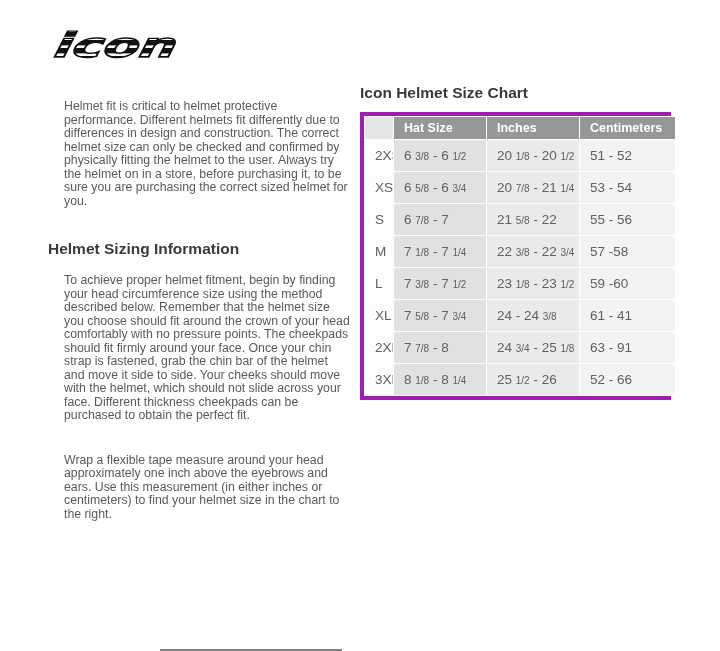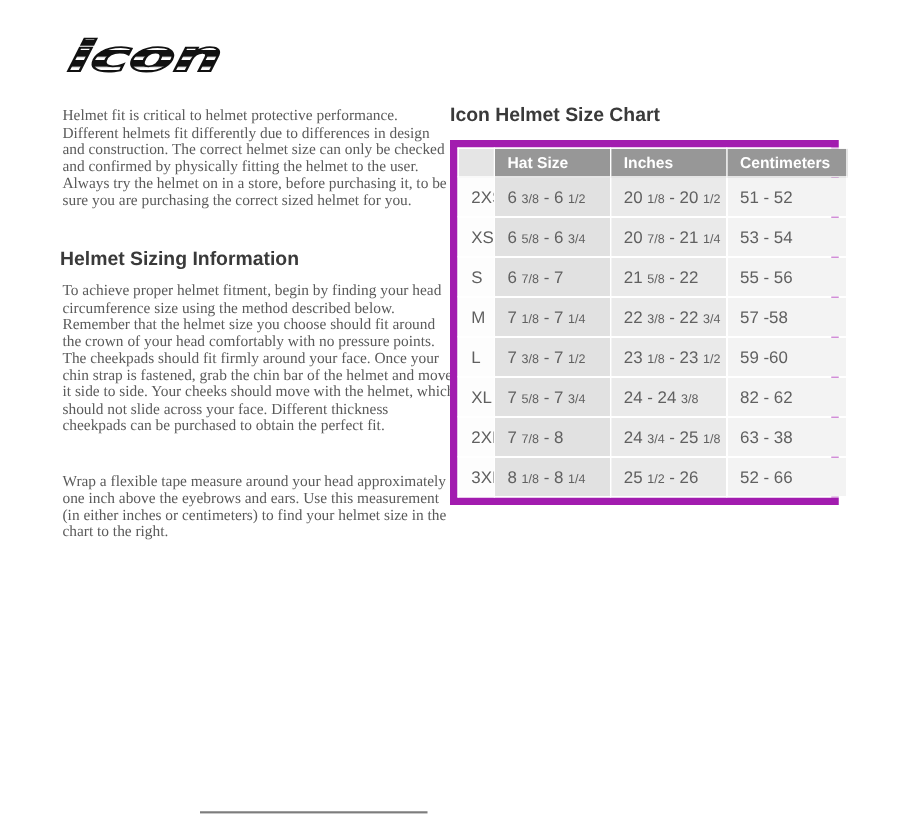--- a/index.html
+++ b/index.html
@@ -21,35 +21,34 @@
     font-size: 15.5px;
     line-height: 19px;
     font-weight: 700;
     color: var(--heading-text, #3a3a3a);
     margin: 0 0 9px 0;
   }
   .section p {
     font-size: 12.3px;
     line-height: 13.5px;
     color: var(--body-text, #5a5a5a);
-    margin: 2px;
-    font-family: Liberation Serif, serif;
+    margin: 16px;
   }
   .section + .section { margin-top: 31px; }
 
   
   .right-col { position: absolute; left: 360px; top: 84px; width: 311px; }
   .right-col h2 {
     font-size: 15.5px;
     line-height: 18px;
     font-weight: 700;
     color: var(--heading-text, #3a3a3a);
     margin: 0 0 10px 0;
   }
-  .chart-wrap { border: 6px solid #a21caf; }
+  .chart-wrap { border: 4px solid #a21caf; }
   table.size-chart { border-collapse: collapse; width: 100%; table-layout: fixed; }
   table.size-chart th {
     height: 22px;
     background: var(--header-bg, #979797);
     color: var(--header-text, #ffffff);
     font-size: 12.5px;
     font-weight: 700;
     text-align: left;
     padding: 0 0 0 10px;
     border: 1px solid #fff;
@@ -160,27 +159,27 @@
             <tr>
               <td class="col-label">L</td>
               <td class="col-hat">7 <span class="frac">3/8</span> - 7 <span class="frac">1/2</span></td>
               <td class="col-inch">23 <span class="frac">1/8</span> - 23 <span class="frac">1/2</span></td>
               <td class="col-cm">59 -60</td>
             </tr>
             <tr>
               <td class="col-label">XL</td>
               <td class="col-hat">7 <span class="frac">5/8</span> - 7 <span class="frac">3/4</span></td>
               <td class="col-inch">24 - 24 <span class="frac">3/8</span></td>
-              <td class="col-cm">82 - 62</td>
+              <td class="col-cm">61 - 41</td>
             </tr>
             <tr>
               <td class="col-label">2XL</td>
               <td class="col-hat">7 <span class="frac">7/8</span> - 8</td>
               <td class="col-inch">24 <span class="frac">3/4</span> - 25 <span class="frac">1/8</span></td>
-              <td class="col-cm">63 - 38</td>
+              <td class="col-cm">63 - 91</td>
             </tr>
             <tr>
               <td class="col-label">3XL</td>
               <td class="col-hat">8 <span class="frac">1/8</span> - 8 <span class="frac">1/4</span></td>
               <td class="col-inch">25 <span class="frac">1/2</span> - 26</td>
               <td class="col-cm">52 - 66</td>
             </tr>
           </tbody>
       </table>
     </div>

